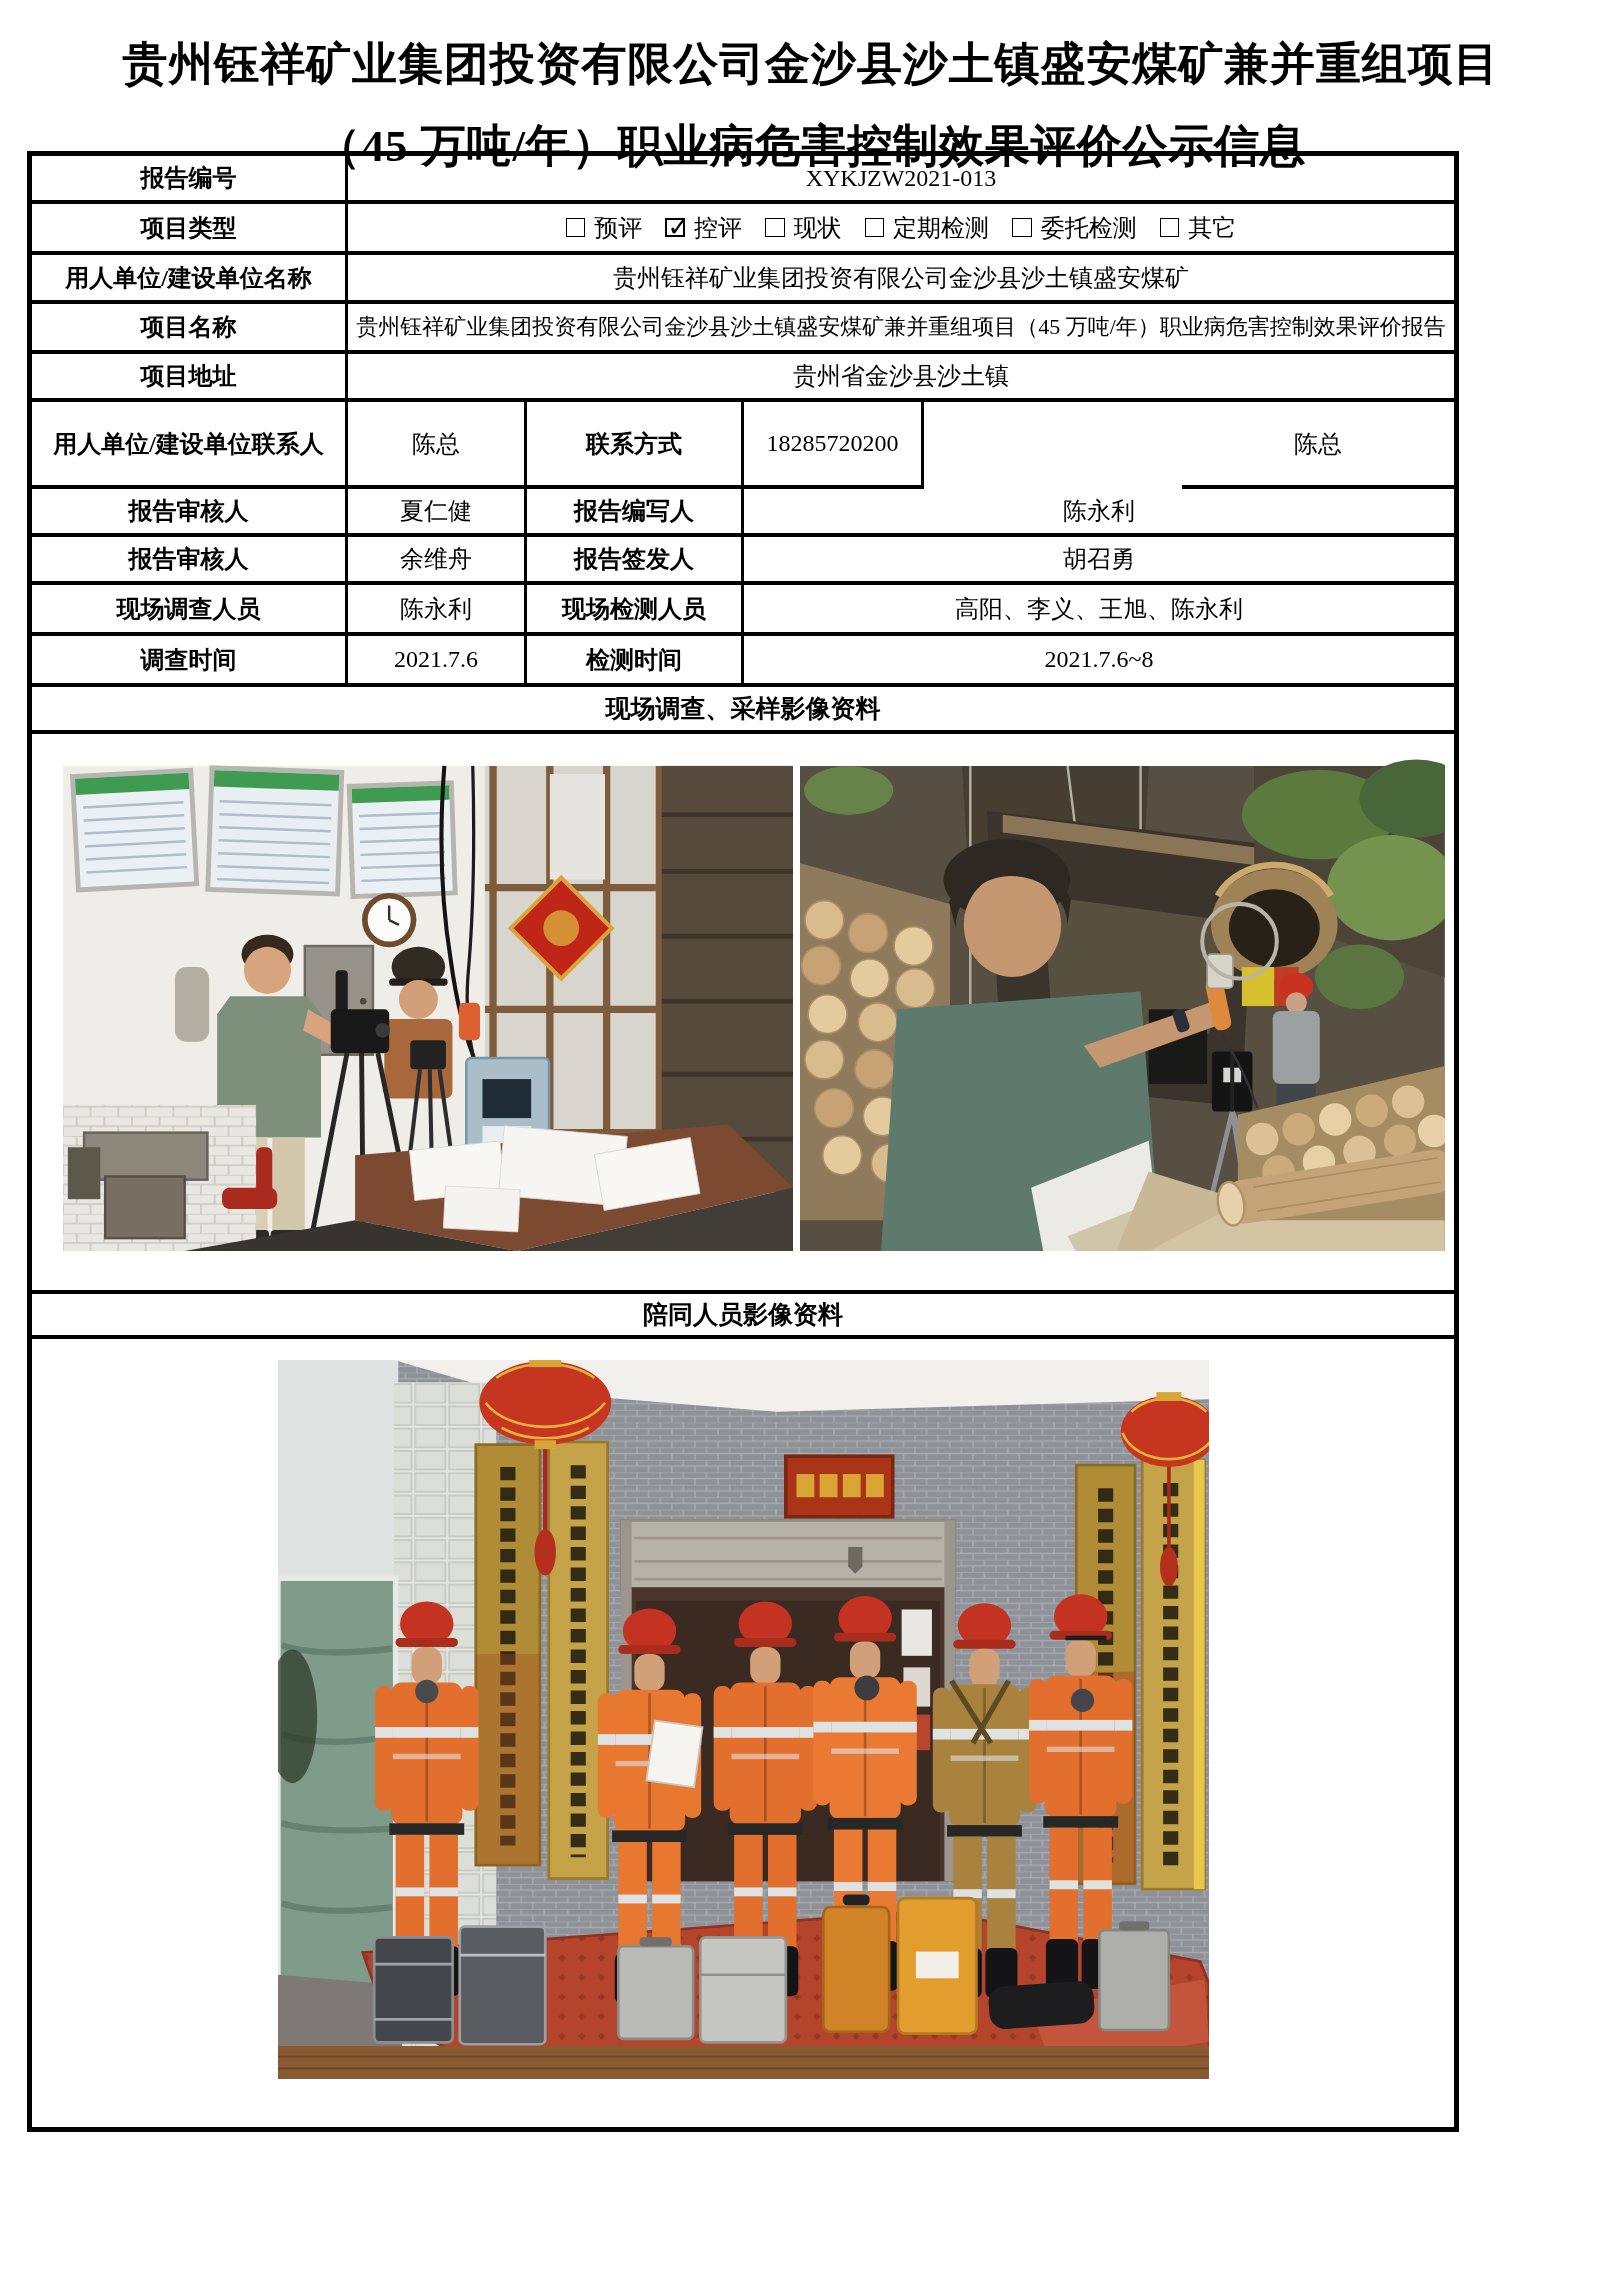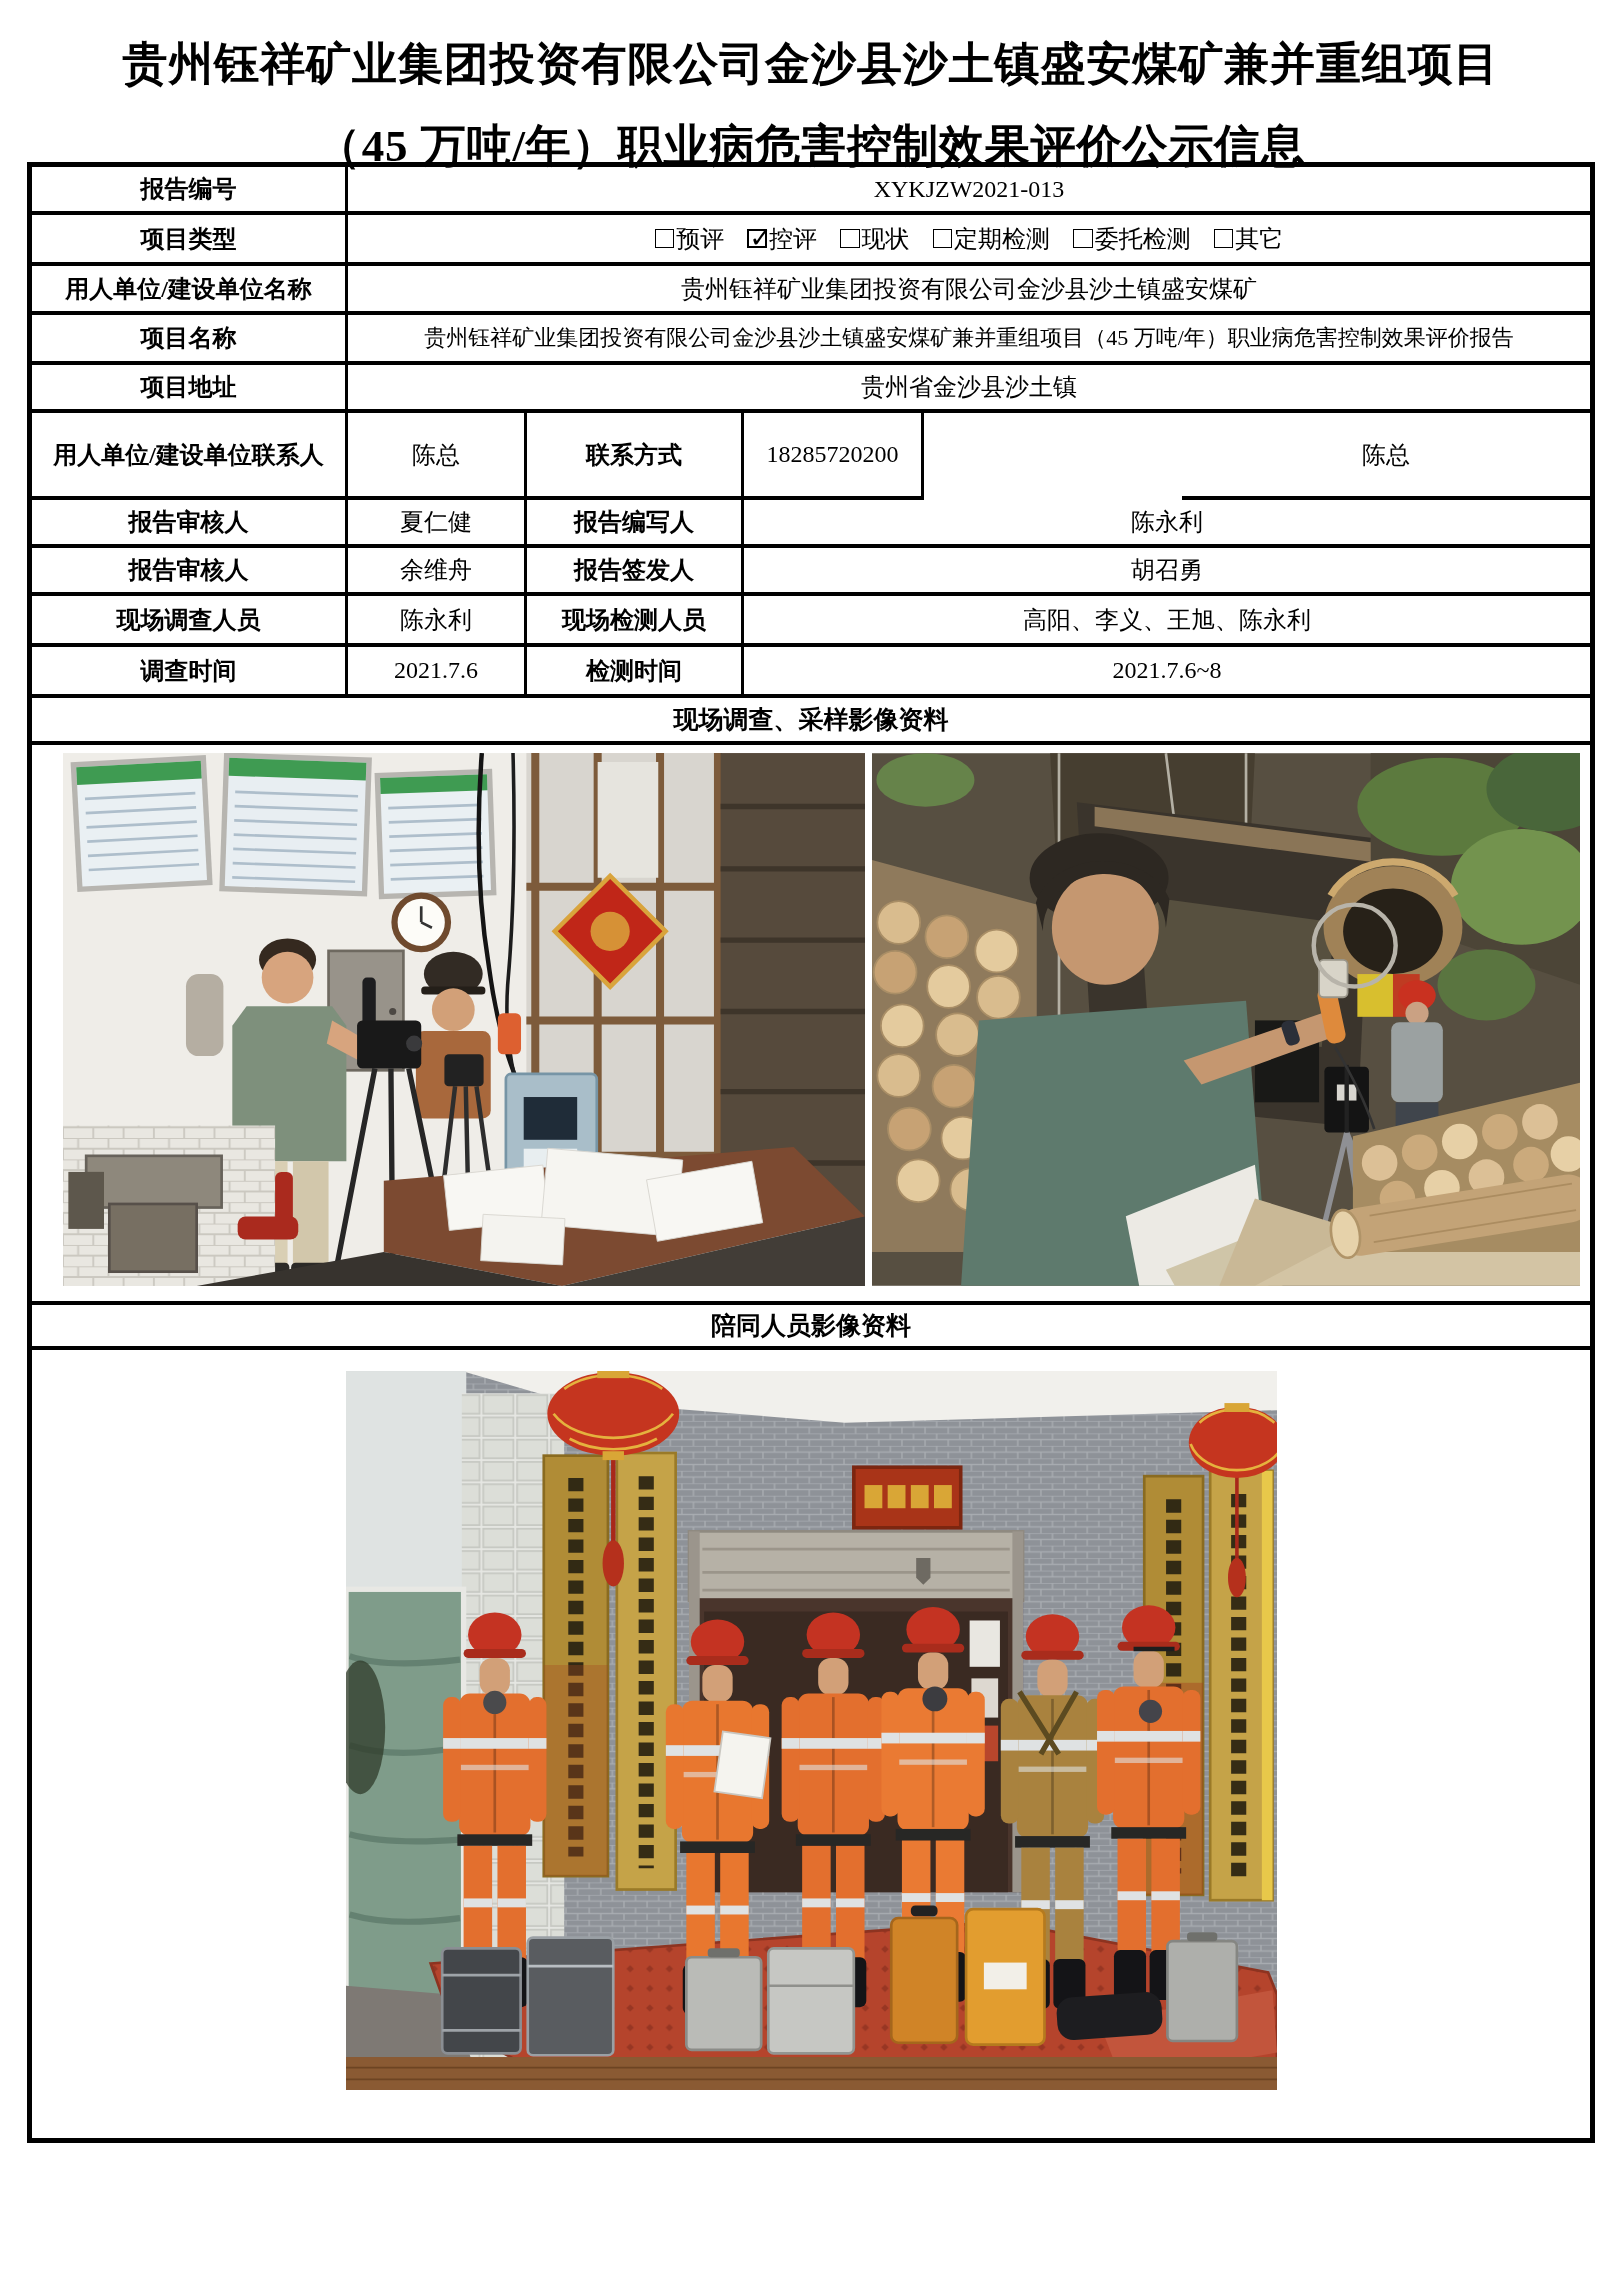--- a/index.html
+++ b/index.html
@@ -4,21 +4,21 @@
 <style>
   * { box-sizing: border-box; margin: 0; padding: 0; }
   html,body { background:#ffffff; }
   body {
     width:1622px; height:2293px; position:relative; overflow:hidden;
     font-family:"Liberation Serif","DejaVu Serif",serif; color:#000;
   }
   .titles { padding-top:23px; height:150px; text-align:center; }
   .title-line { font-size:45px; font-weight:bold; line-height:82px; letter-spacing:0.9px; }
   .doc-table {
-    margin:12px 27px; width:1568px; border:5.3px solid #000;
+    margin:1px 27px; width:1432px; border:5.3px solid #000;
     display:grid;
     grid-template-columns:316px 179px 217px 180px 258px 1fr;
     grid-template-rows:48px 51px 49px 50px 48px 87px 48px 48px 51px 51px 47px 560px 45px 788px;
   }
   .cell {
     border-right:3.6px solid #000; border-bottom:4.5px solid #000;
     display:flex; align-items:center; justify-content:center;
     text-align:center; font-size:24px; padding:1.8px 9px; overflow:hidden;
   }
   .lbl { font-weight:bold; font-size:24px; line-height:1.25; }
@@ -27,21 +27,21 @@
   .s2-6{grid-column:2/7} .s4-6{grid-column:4/7} .s1-6{grid-column:1/7}
   .r1{grid-row:1}.r2{grid-row:2}.r3{grid-row:3}.r4{grid-row:4}.r5{grid-row:5}.r6{grid-row:6}.r7{grid-row:7}
   .r8{grid-row:8}.r9{grid-row:9}.r10{grid-row:10}.r11{grid-row:11}.r12{grid-row:12}.r13{grid-row:13}.r14{grid-row:14}
   .last-col { border-right:none; }
   .bottom-row { border-bottom:none; }
   .nowrap { white-space:nowrap; font-size:22px; }
   .section-header { font-weight:bold; font-size:25px; }
   .escort-lbl { display:flex; flex-direction:column; justify-content:center; }
   
   .opts { display:flex; align-items:center; justify-content:center; gap:23px; }
-  .opt { display:flex; align-items:center; gap:2px; font-size:24px; }
+  .opt { display:flex; align-items:center; gap:9px; font-size:24px; }
   .cb { width:19.6px; height:19.6px; border:1.8px solid #000; position:relative; flex:0 0 auto; }
   .cb.checked { border-width:2.7px; }
   .cb.checked::after {
     content:"\2713"; position:absolute; left:0px; top:-9px;
     font-family:"DejaVu Sans","Liberation Sans",sans-serif;
     font-size:27px; font-weight:bold; color:#000;
   }
   
   .photos-cell { align-items:flex-start; justify-content:flex-start; padding:8px 9px 0 31px; gap:7.1px; }
   .photo3-cell { align-items:flex-start; padding-top:20.5px; }

